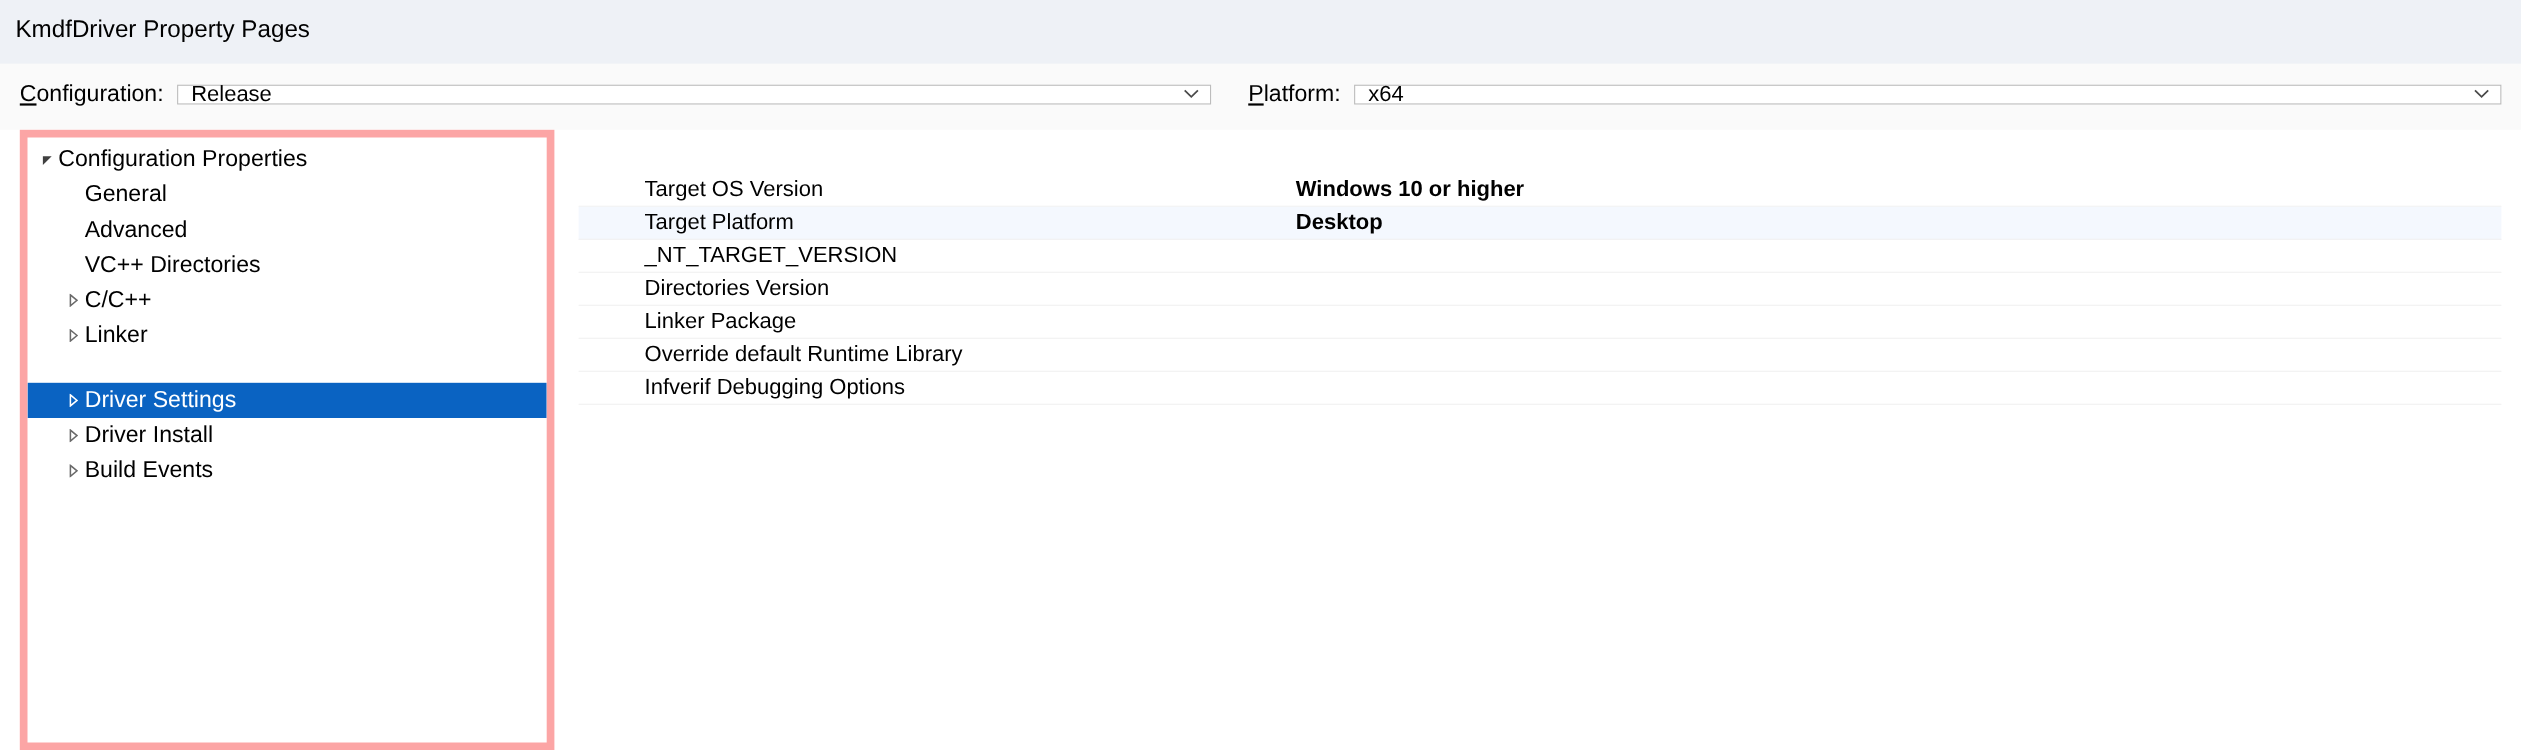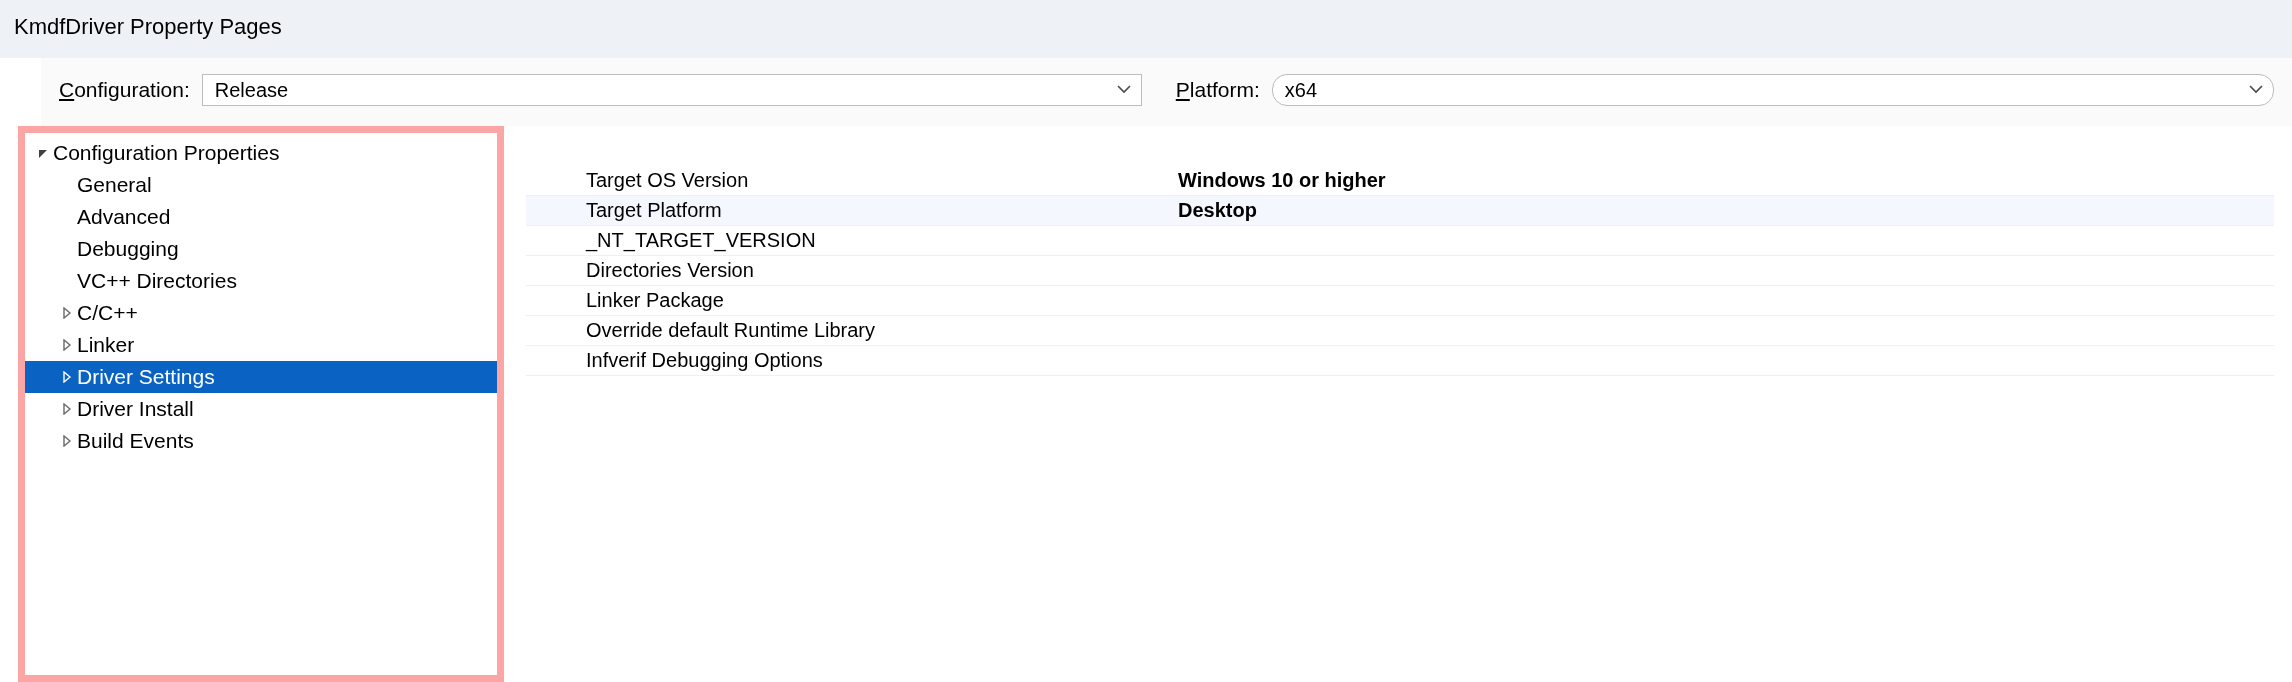--- a/index.html
+++ b/index.html
@@ -21,50 +21,49 @@
     background: #eef1f6;
     padding: 14px 14px 18px 14px;
     font-size: 22px;
   }
   .config-row {
     display: flex;
     align-items: center;
     gap: 12px;
     padding: 16px 18px 20px 18px;
     background: #fafafa;
-    margin-left: 41px;
   }
   .config-row .lbl {
     font-size: 21px;
   }
   .config-row .accel {
     text-decoration: underline;
   }
   .dropdown {
     position: relative;
     border: 1px solid #bcbcbc;
     background: #fff;
-    height: 32px;
+    height: 18px;
     display: flex;
     align-items: center;
     padding: 0 24px 0 12px;
     font-size: 20px;
     cursor: default;
   }
   .dropdown .chev {
     position: absolute;
     right: 10px;
     top: 50%;
     transform: translateY(-55%);
     pointer-events: none;
   }
   .dropdown .chev svg { display:block; }
   .cfg-dd  { flex: 0 0 940px; }
   .plat-lbl { margin-left: 22px; }
-  .plat-dd  { flex: 1 1 auto; border-radius: 15px; }
+  .plat-dd  { flex: 1 1 auto; }
 
   .body-row {
     display: flex;
     flex: 1 1 auto;
     min-height: 0;
     padding: 0 18px 0 18px;
   }
   .tree-panel {
     width: 486px;
     border: 7px solid #fca5a5;
@@ -79,20 +78,21 @@
     height: 32px;
     padding-left: 6px;
     white-space: nowrap;
     cursor: default;
   }
   .tree-item.depth0 { padding-left: 10px; }
   .tree-item.depth1 { padding-left: 34px; }
   .tree-item.selected {
     background: #0a63c2;
     color: #fff;
+    margin-top: 27px;
   }
   .tree-item .arrow {
     width: 16px;
     display: inline-flex;
     justify-content: center;
     margin-right: 2px;
   }
   .tree-item .arrow svg { display:block; }
   .tree-item .arrow.blank { visibility: hidden; }
   .tree-item .lbl { }
@@ -164,24 +164,20 @@
           <div class="tree-item depth1">
             <span class="arrow blank"></span>
             <span class="lbl">General</span>
           </div>
           <div class="tree-item depth1">
             <span class="arrow blank"></span>
             <span class="lbl">Advanced</span>
           </div>
           <div class="tree-item depth1">
             <span class="arrow blank"></span>
-            <span class="lbl">Debugging</span>
-          </div>
-          <div class="tree-item depth1">
-            <span class="arrow blank"></span>
             <span class="lbl">VC++ Directories</span>
           </div>
           <div class="tree-item depth1">
             <span class="arrow">
               <svg width="12" height="12" viewBox="0 0 12 12">
                 <path d="M3 1 L9 6 L3 11 Z" fill="none" stroke="#6a6a6a" stroke-width="1.4"></path>
               </svg>
             </span>
             <span class="lbl">C/C++</span>
           </div>

